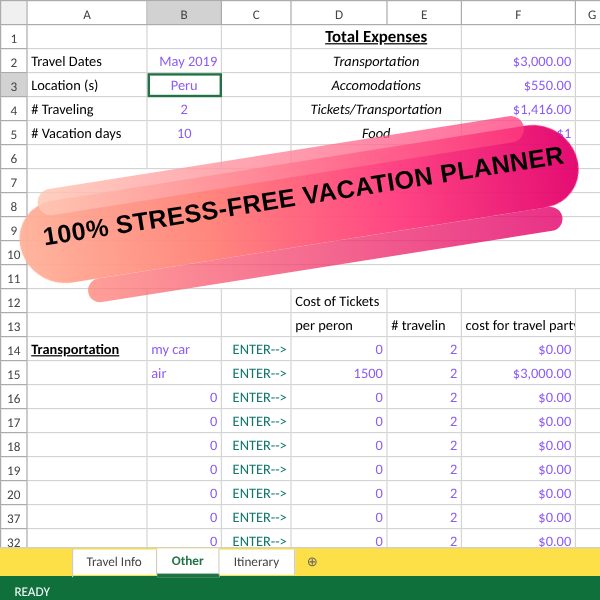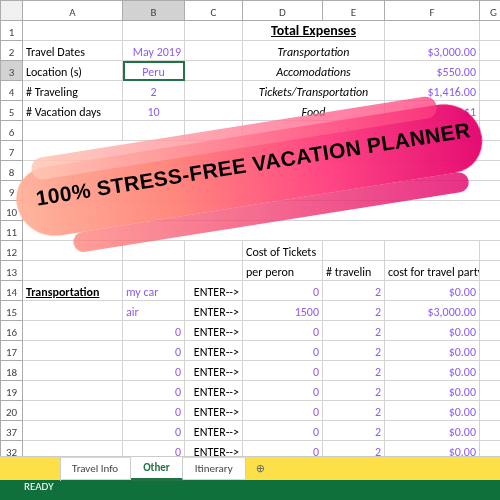--- a/index.html
+++ b/index.html
@@ -51,21 +51,21 @@
   .rowh {
     background: #fff;
     color: #444;
     text-align: center;
     border: 1px solid #ababab;
     width: 22px;
     font-size: 11px;
   }
   .rowh.sel, th.sel { background: #d2d2d2; }
   .blue { color: #8b5cf6; }
-  .green { color: #000000; }
+  .green { color: #0f766e; }
   .right { text-align: right; }
   .center { text-align: center; }
   .italic { font-style: italic; }
   .bold { font-weight: bold; }
   .uline { text-decoration: underline; }
   .selcell { outline: 2px solid #217346; outline-offset: -2px; }
   .title-merge {
     font-weight: bold;
     text-decoration: underline;
     text-align: center;
@@ -108,22 +108,22 @@
     padding: 4px 10px;
     color: #666;
     cursor: pointer;
   }
   .statusbar {
     height: 20px;
     background: #0f703b;
     color: #fff;
     font-size: 11px;
     display: flex;
-    align-items: flex-start;
-    padding-left: 24px;
+    align-items: flex-end;
+    padding-left: 12px;
   }
 
   
   .brush {
     position: absolute;
     top: 125px;
     left: 15px;
     width: 470px;
     height: 100px;
     transform: rotate(-9deg);

